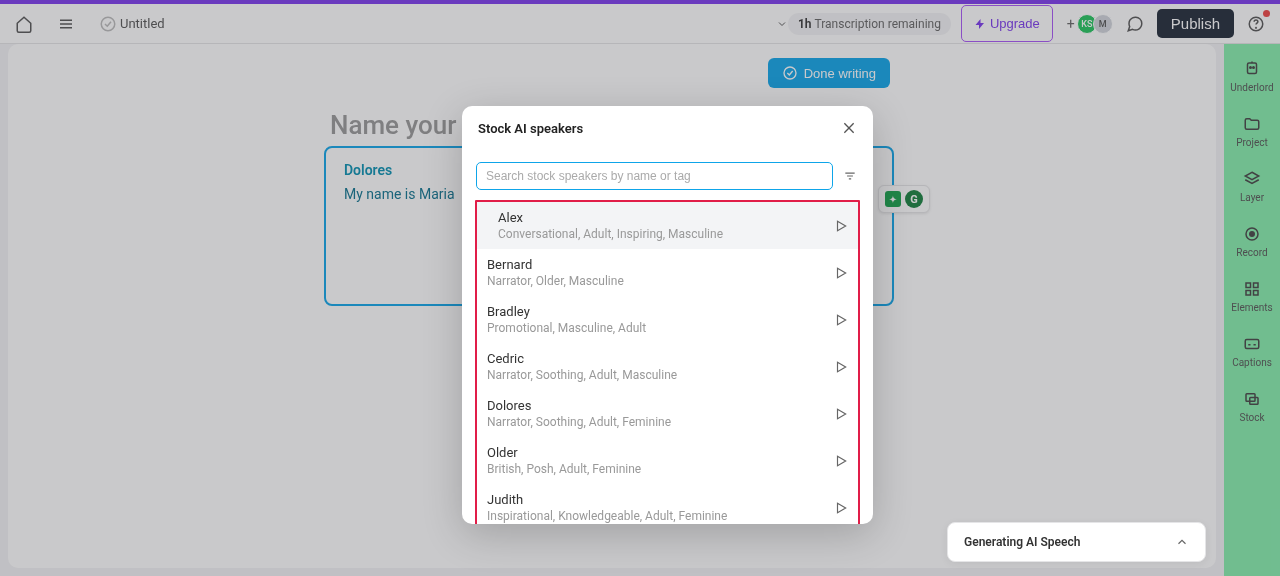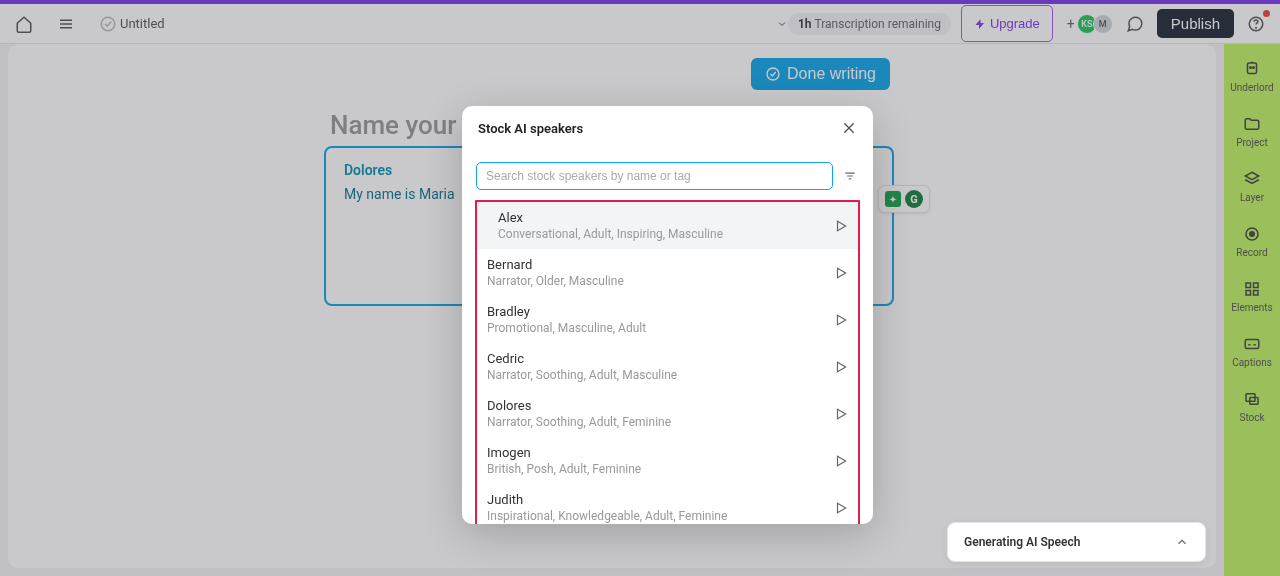--- a/index.html
+++ b/index.html
@@ -16,26 +16,26 @@
 .avatar-group { display: flex; align-items: center; }
 .avatar-plus { width: 16px; height: 16px; display: flex; align-items: center; justify-content: center; font-size: 14px; color: #666; margin-right: 2px; }
 .avatar { width: 20px; height: 20px; border-radius: 50%; margin-left: -4px; border: 1px solid #fff; display: flex; align-items: center; justify-content: center; font-size: 9px; color: #fff; font-weight: 500; }
 .avatar-green { background: #22c55e; }
 .avatar-gray { background: #d1d5db; color: #555; }
 .publish-btn { background: #1f2937; color: #fff; font-size: 15px; padding: 6px 14px; border-radius: 5px; border: none; cursor: pointer; font-weight: 500; }
 .help-btn { position: relative; }
 .red-dot { position: absolute; top: -2px; right: -2px; width: 7px; height: 7px; border-radius: 50%; background: #ef4444; }
 
 .canvas-area { position: absolute; top: 44px; left: 8px; right: 64px; bottom: 8px; background: #fff; border-radius: 10px; }
-.right-rail { position: absolute; top: 44px; right: 0; width: 56px; bottom: 0; background: #bef264; display: flex; flex-direction: column; align-items: center; padding-top: 16px; gap: 22px; }
+.right-rail { position: absolute; top: 44px; right: 0; width: 56px; bottom: 0; background: #86efac; display: flex; flex-direction: column; align-items: center; padding-top: 16px; gap: 22px; }
 .rail-item { display: flex; flex-direction: column; align-items: center; gap: 4px; cursor: pointer; color: #444; }
 .rail-item svg { width: 18px; height: 18px; }
 .rail-label { font-size: 10px; color: #555; }
 
-.done-btn { position: absolute; top: 58px; right: 390px; background: #0ea5e9; color: #fff; border: none; padding: 7px 14px; border-radius: 6px; font-size: 16px; display: flex; align-items: center; gap: 6px; cursor: pointer; }
+.done-btn { position: absolute; top: 58px; right: 390px; background: #0ea5e9; color: #fff; border: none; padding: 7px 14px; border-radius: 6px; font-size: 13px; display: flex; align-items: center; gap: 6px; cursor: pointer; }
 .editor-box { position: absolute; top: 146px; left: 324px; width: 570px; height: 160px; border: 2px solid #0ea5e9; border-radius: 8px; padding: 14px 18px; background: #fff; }
 .speaker-name { color: #0891b2; font-size: 14px; font-weight: 600; margin-bottom: 8px; }
 .script-text { color: #0e7490; font-size: 14px; }
 .heading { position: absolute; top: 110px; left: 330px; font-size: 26px; color: #999; font-weight: 500; }
 .grammarly-badge { position: absolute; top: 185px; right: 350px; display: flex; align-items: center; gap: 4px; background: #fff; border: 1px solid #e5e5e7; border-radius: 6px; padding: 4px 6px; box-shadow: 0 1px 3px rgba(0,0,0,0.1); }
 .g-circle { width: 18px; height: 18px; border-radius: 50%; background: #15803d; color: #fff; display: flex; align-items: center; justify-content: center; font-size: 11px; font-weight: bold; }
 .g-shield { width: 16px; height: 16px; background: #16a34a; border-radius: 3px; display: flex; align-items: center; justify-content: center; color: #fff; font-size: 10px; }
 
 .overlay { position: absolute; inset: 0; background: rgba(60,60,70,0.28); }
 .modal { position: absolute; top: 106px; left: 462px; width: 411px; height: 418px; background: #fff; border-radius: 10px; box-shadow: 0 10px 40px rgba(0,0,0,0.2); display: flex; flex-direction: column; overflow: hidden; }
@@ -276,21 +276,21 @@
       <div class="sp-tags">Narrator, Soothing, Adult, Feminine</div>
     </div>
     <div class="play-icon">
       <svg width="14" height="14" viewBox="0 0 24 24" fill="none" stroke="currentColor" stroke-width="2">
               <polygon points="6 4 20 12 6 20 6 4"></polygon>
             </svg>
     </div>
         </div>
         <div class="speaker-item">
     <div class="speaker-info">
-      <div class="sp-name">Imogen</div>
+      <div class="sp-name">Older</div>
       <div class="sp-tags">British, Posh, Adult, Feminine</div>
     </div>
     <div class="play-icon">
       <svg width="14" height="14" viewBox="0 0 24 24" fill="none" stroke="currentColor" stroke-width="2">
               <polygon points="6 4 20 12 6 20 6 4"></polygon>
             </svg>
     </div>
         </div>
         <div class="speaker-item">
     <div class="speaker-info">

